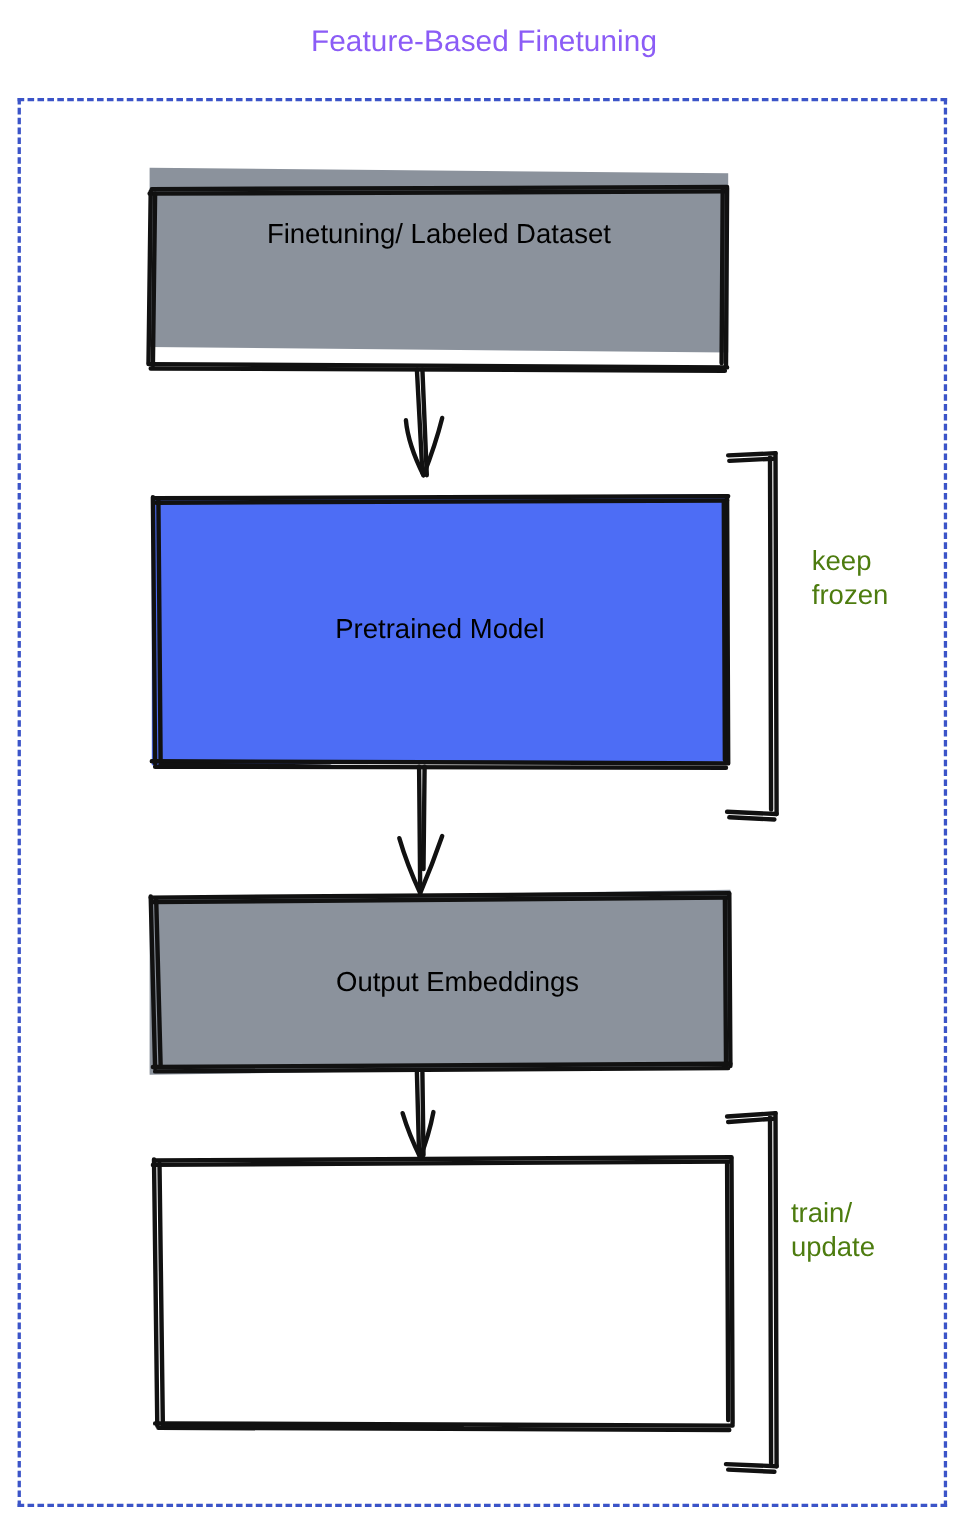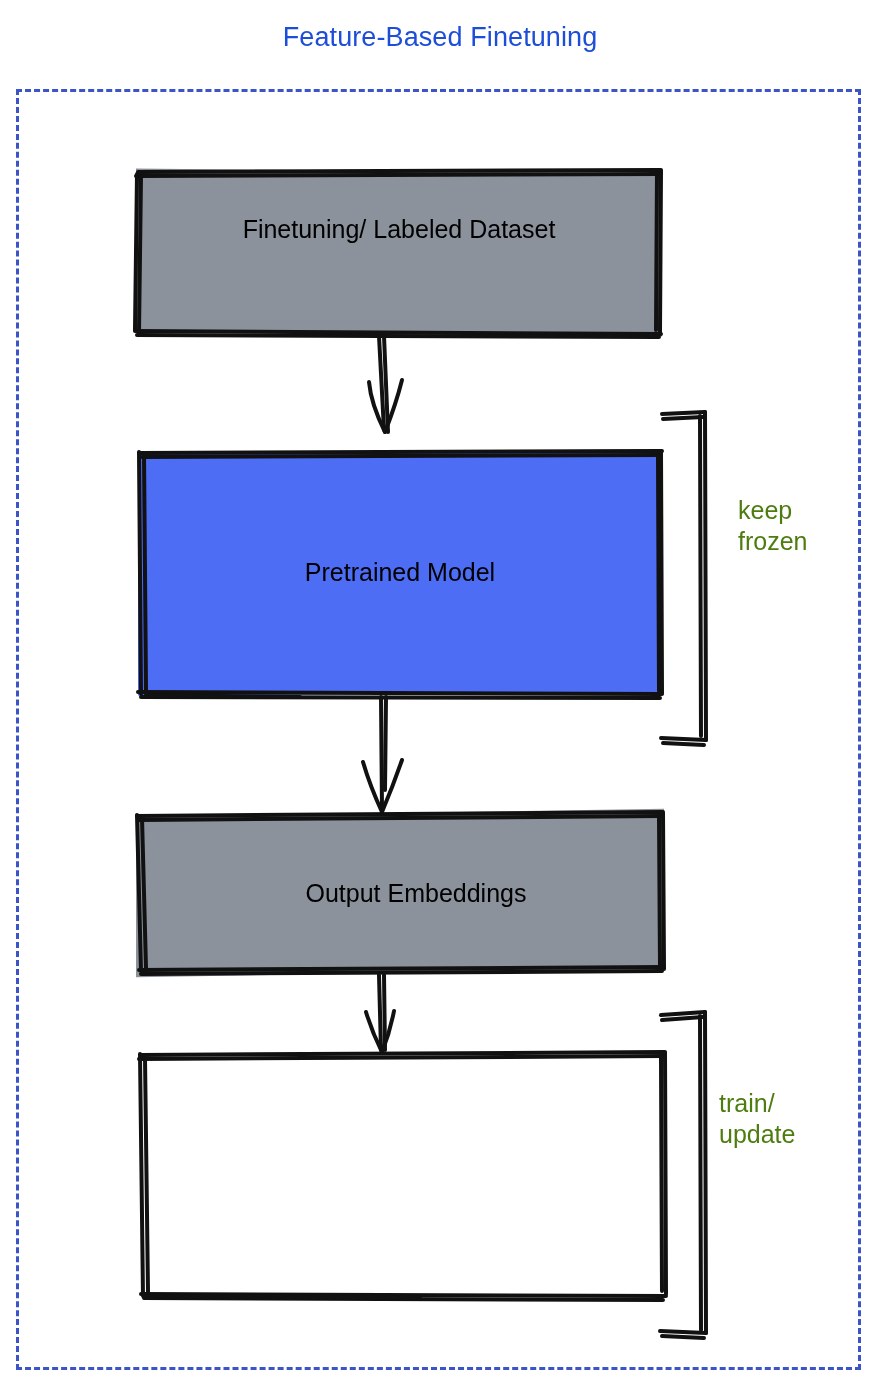--- a/index.html
+++ b/index.html
@@ -26,21 +26,21 @@
   
   .diagram-title {
     position: absolute;
     left: 0;
     top: 22px;
     width: 880px;
     text-align: center;
     font-size: 27px;
     font-weight: 400;
     letter-spacing: 0.1px;
-    color: #1d4ed8;
+    color: #8b5cf6;
     white-space: nowrap;
   }
 
   
   .dashed-frame {
     position: absolute;
     left: 16px;
     top: 89px;
     width: 845px;
     height: 1281px;
@@ -69,21 +69,21 @@
   }
   .node .fill {
     position: absolute;
     inset: 0;
     z-index: 1;
   }
 
   
   #node-dataset {
     left: 136px;
-    top: 171px;
+    top: 155px;
     width: 526px;
     height: 163px;
   }
   #node-dataset .fill {
     background: #8b929c;
     transform: skewY(0.55deg);
   }
   #node-dataset .node-label {
     align-self: flex-start;
     margin-top: 44px;

